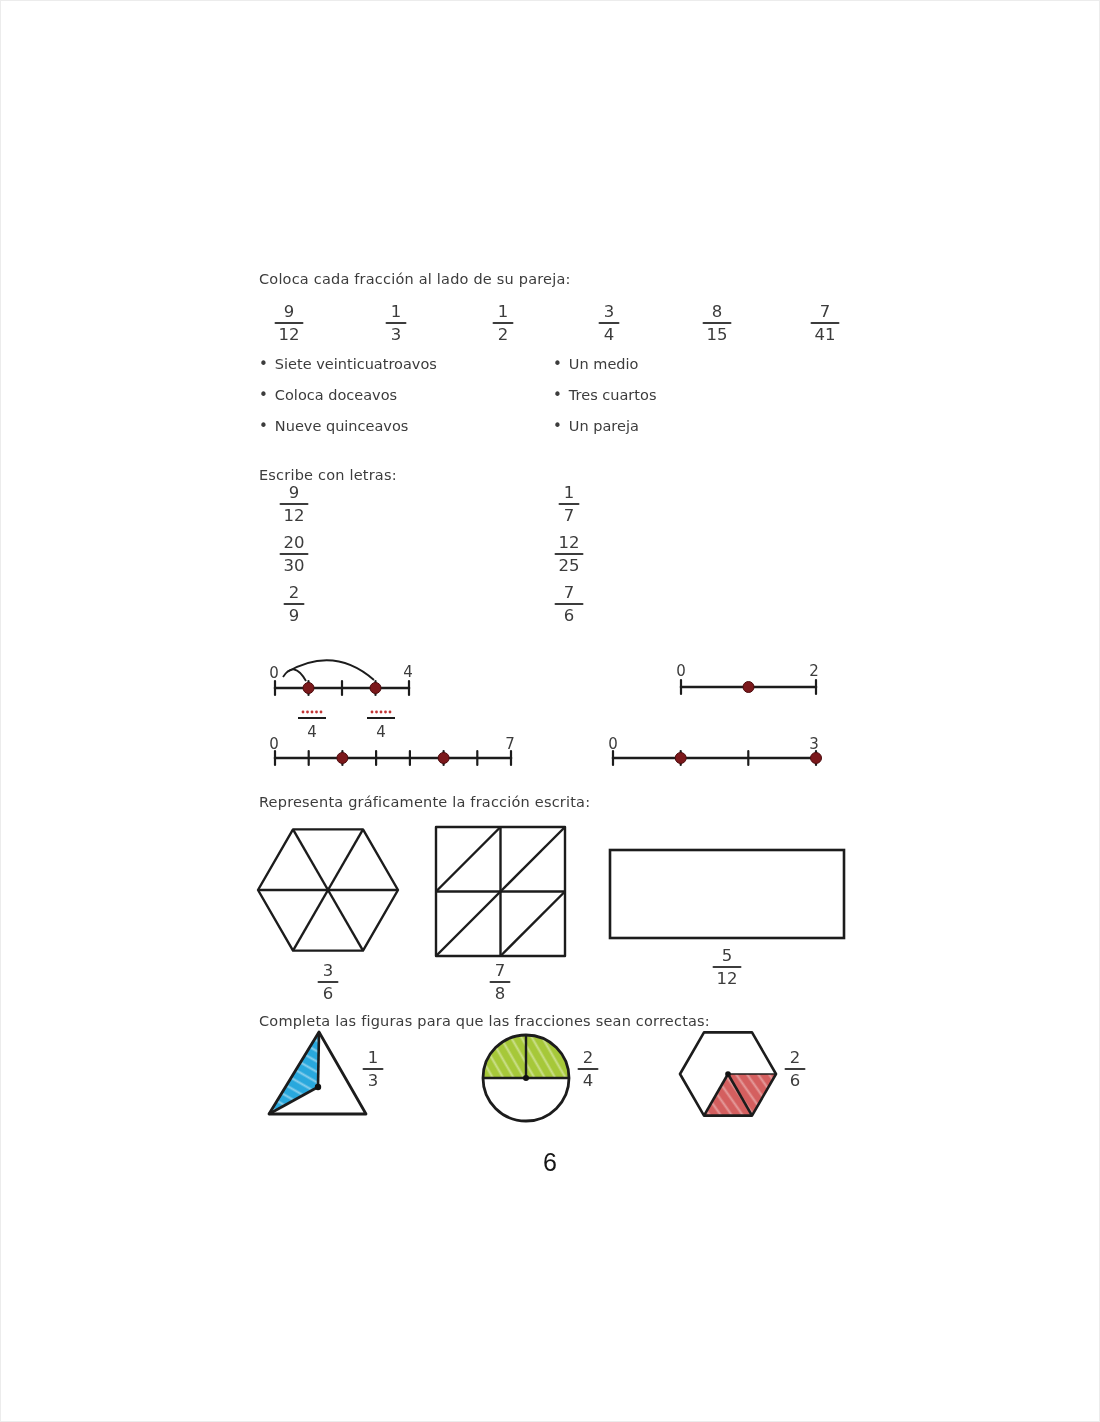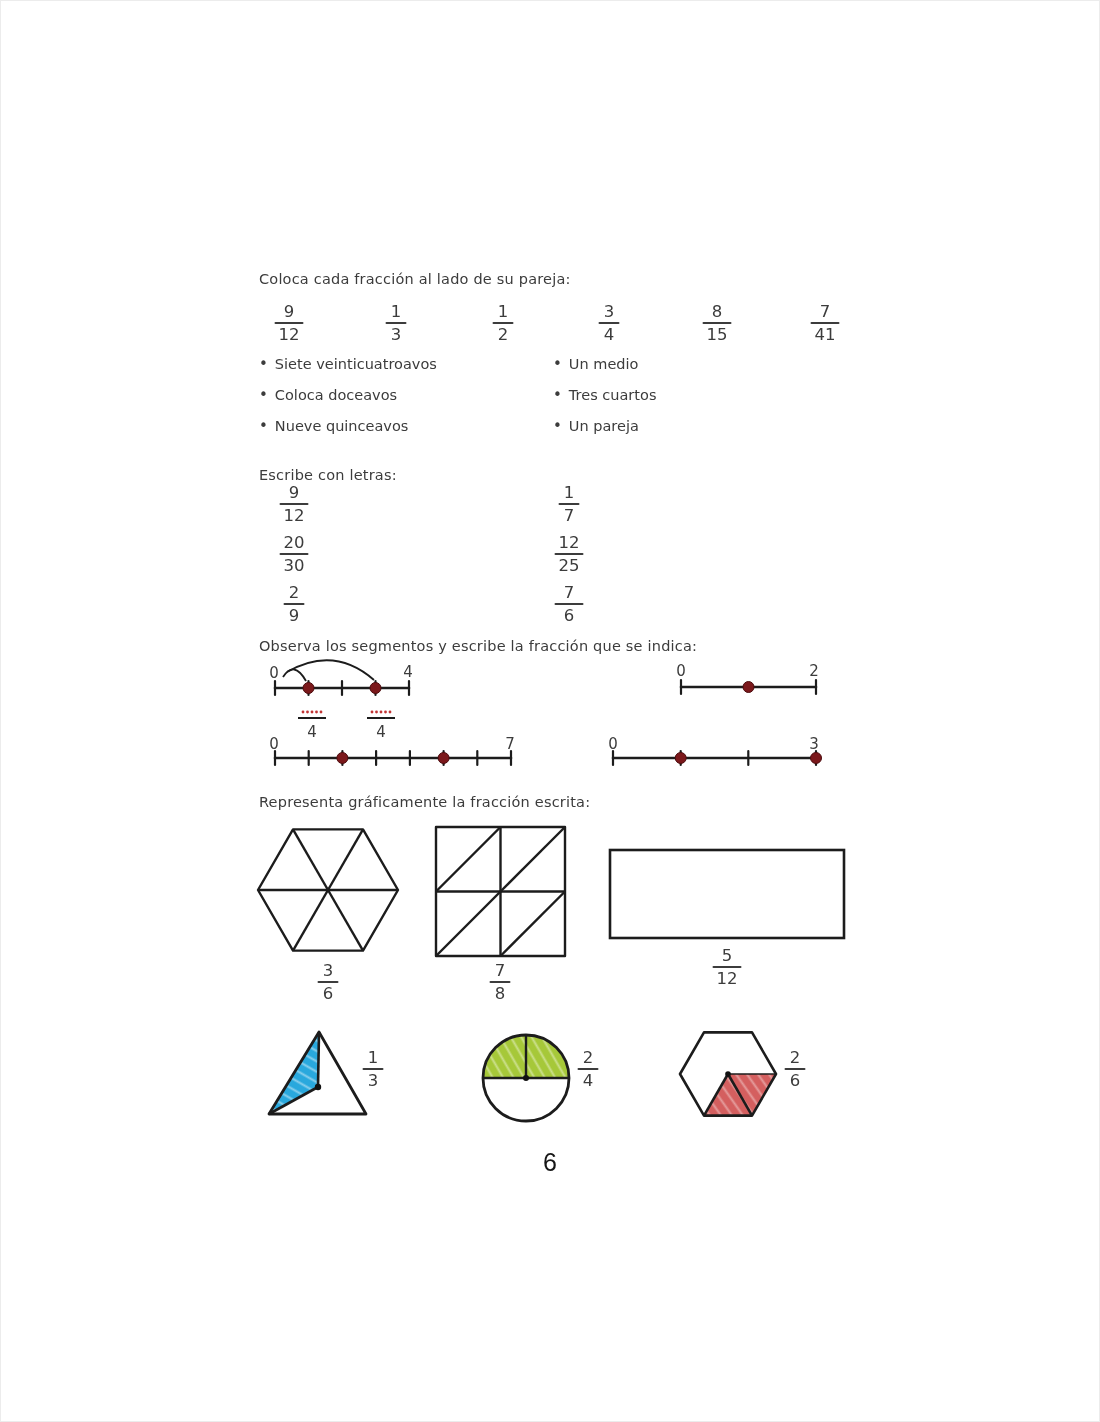--- a/index.html
+++ b/index.html
@@ -110,21 +110,20 @@
     <span class="num">12</span>
     <span class="bar"></span>
     <span class="den">25</span>
   </div>
   <div class="frac w2" style="left:568px;top:583px">
     <span class="num">7</span>
     <span class="bar"></span>
     <span class="den">6</span>
   </div>
 
-  <div class="title" style="left:258px;top:637px">Observa los segmentos y escribe la fracción que se indica:</div>
 
   <svg class="figsvg" style="left:250px;top:650px" width="600" height="140" viewBox="250 650 600 140">
 
     <path d="M282 676 Q293 659 305 680" fill="none" stroke="#1c1c1c" stroke-width="1.8"></path>
     <path d="M286 671 Q333 644 373 679" fill="none" stroke="#1c1c1c" stroke-width="1.8"></path>
 
     <g stroke="#1c1c1c" stroke-width="2.6" stroke-linecap="round">
       <line x1="274" y1="687" x2="408" y2="687"></line>
       <line x1="274" y1="680" x2="274" y2="694" stroke-width="2.2"></line>
       <line x1="307.5" y1="680" x2="307.5" y2="694" stroke-width="2.2"></line>
@@ -234,20 +233,21 @@
     <span class="num">7</span>
     <span class="bar"></span>
     <span class="den">8</span>
   </div>
   <div class="frac w2" style="left:726px;top:946px">
     <span class="num">5</span>
     <span class="bar"></span>
     <span class="den">12</span>
   </div>
 
+  <div class="title" style="left:258px;top:1012px">Completa las figuras para que las fracciones sean correctas:</div>
 
   <svg class="figsvg" style="left:255px;top:1022px" width="605" height="105" viewBox="255 1022 605 105">
     <defs>
       <pattern id="patBlue" patternUnits="userSpaceOnUse" width="9" height="9" patternTransform="rotate(30)">
         <rect width="9" height="9" fill="#29a8dd"></rect>
         <line x1="0" y1="4.5" x2="9" y2="4.5" stroke="rgba(255,255,255,0.45)" stroke-width="2"></line>
       </pattern>
       <pattern id="patGreen" patternUnits="userSpaceOnUse" width="9" height="9" patternTransform="rotate(60)">
         <rect width="9" height="9" fill="#a6c839"></rect>
         <line x1="0" y1="4.5" x2="9" y2="4.5" stroke="rgba(255,255,255,0.42)" stroke-width="2"></line>

